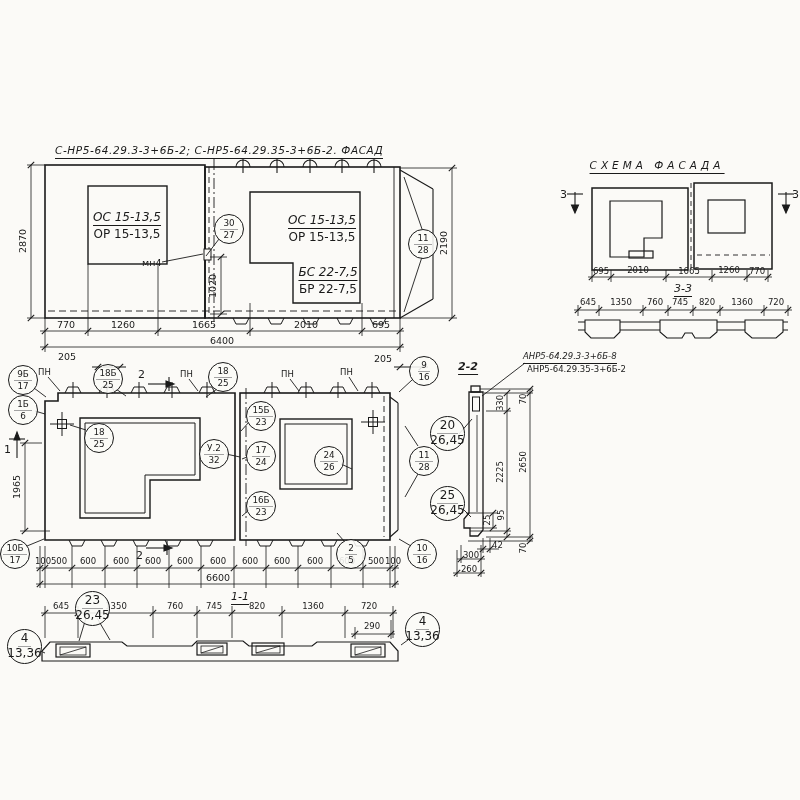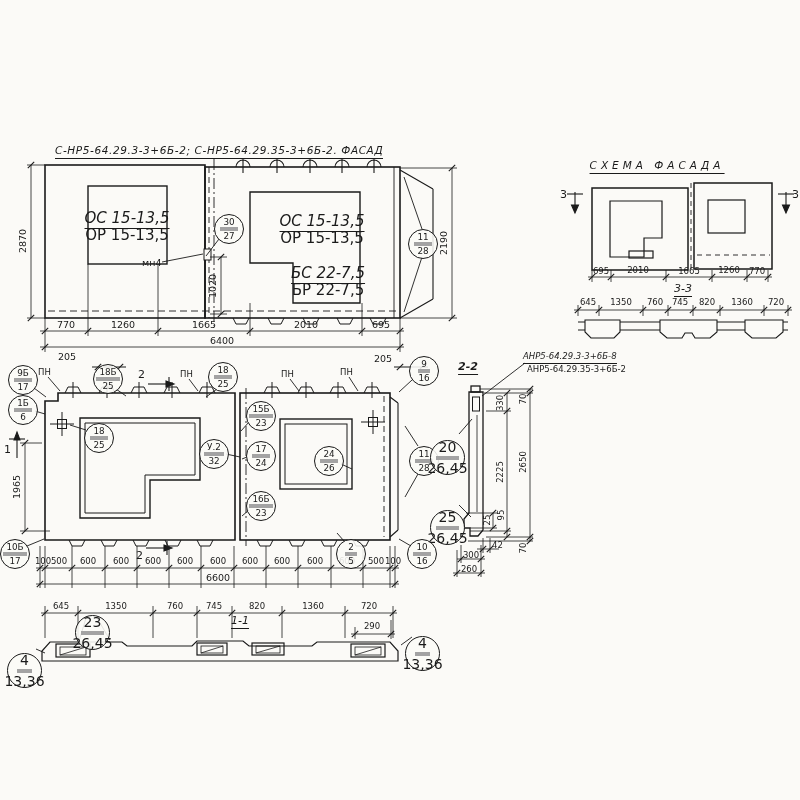--- a/index.html
+++ b/index.html
@@ -5,28 +5,28 @@
   html,body{margin:0;padding:0;background:#e8e8e6;}
   .sheet{position:relative;width:800px;height:800px;background:#fbfaf7;overflow:hidden;
          font-family:"DejaVu Sans",sans-serif;color:#1a1a1a;}
   svg{position:absolute;left:0;top:0;}
   .lbl{position:absolute;white-space:nowrap;font-size:9.5px;line-height:1;}
   .c{transform:translateX(-50%);}
   .rot{transform:translate(-50%,-50%) rotate(-90deg);transform-origin:center;}
   .u{border-bottom:1.3px solid #1a1a1a;padding-bottom:2px;font-style:italic;}
   .sm{font-size:8.5px;}
   .lg{font-size:11px;}
-  .t10{font-size:15px;}
+  .t10{font-size:12px;}
   .t105{font-size:10.5px;}
   .bold{font-weight:bold;}
   .co{position:absolute;width:28px;height:28px;border:1.3px solid #1a1a1a;border-radius:50%;
       background:rgba(251,250,247,.88);display:flex;flex-direction:column;align-items:center;
       justify-content:center;font-size:8.8px;line-height:1.15;z-index:3;}
-  .co .t{border-bottom:4px solid #a3a3a3;padding:0 3px;}
-  .co.w{width:33px;height:33px;font-size:14px;margin-top:24px;}
+  .co .t{border-bottom:1px solid #a3a3a3;padding:0 3px;}
+  .co.w{width:33px;height:33px;font-size:12px;}
 </style>
 </head>
 <body>
 
 <div class="sheet">
 
 <svg width="800" height="800" viewBox="0 0 800 800">
   <defs>
     <path id="tk" d="M-3.2,3.2 L3.2,-3.2" stroke="#1a1a1a" stroke-width="1.1"></path>
   </defs>
@@ -447,21 +447,21 @@
 <div class="lbl c sm" style="left:185px;top:557px">600</div>
 <div class="lbl c sm" style="left:218px;top:557px">600</div>
 <div class="lbl c sm" style="left:250px;top:557px">600</div>
 <div class="lbl c sm" style="left:282px;top:557px">600</div>
 <div class="lbl c sm" style="left:315px;top:557px">600</div>
 <div class="lbl c sm" style="left:347px;top:557px">600</div>
 <div class="lbl c sm" style="left:376px;top:557px">500</div>
 <div class="lbl c sm" style="left:393px;top:557px">100</div>
 <div class="lbl c" style="left:218px;top:573px">6600</div>
 
-<div class="lbl c lg u" style="left:240px;top:615px">1-1</div>
+<div class="lbl c lg u" style="left:240px;top:591px">1-1</div>
 <div class="lbl c sm" style="left:61px;top:602px">645</div>
 <div class="lbl c sm" style="left:116px;top:602px">1350</div>
 <div class="lbl c sm" style="left:175px;top:602px">760</div>
 <div class="lbl c sm" style="left:214px;top:602px">745</div>
 <div class="lbl c sm" style="left:257px;top:602px">820</div>
 <div class="lbl c sm" style="left:313px;top:602px">1360</div>
 <div class="lbl c sm" style="left:369px;top:602px">720</div>
 <div class="lbl c sm" style="left:372px;top:622px">290</div>
 
 <div class="lbl c lg u bold" style="left:468px;top:361px">2-2</div>

